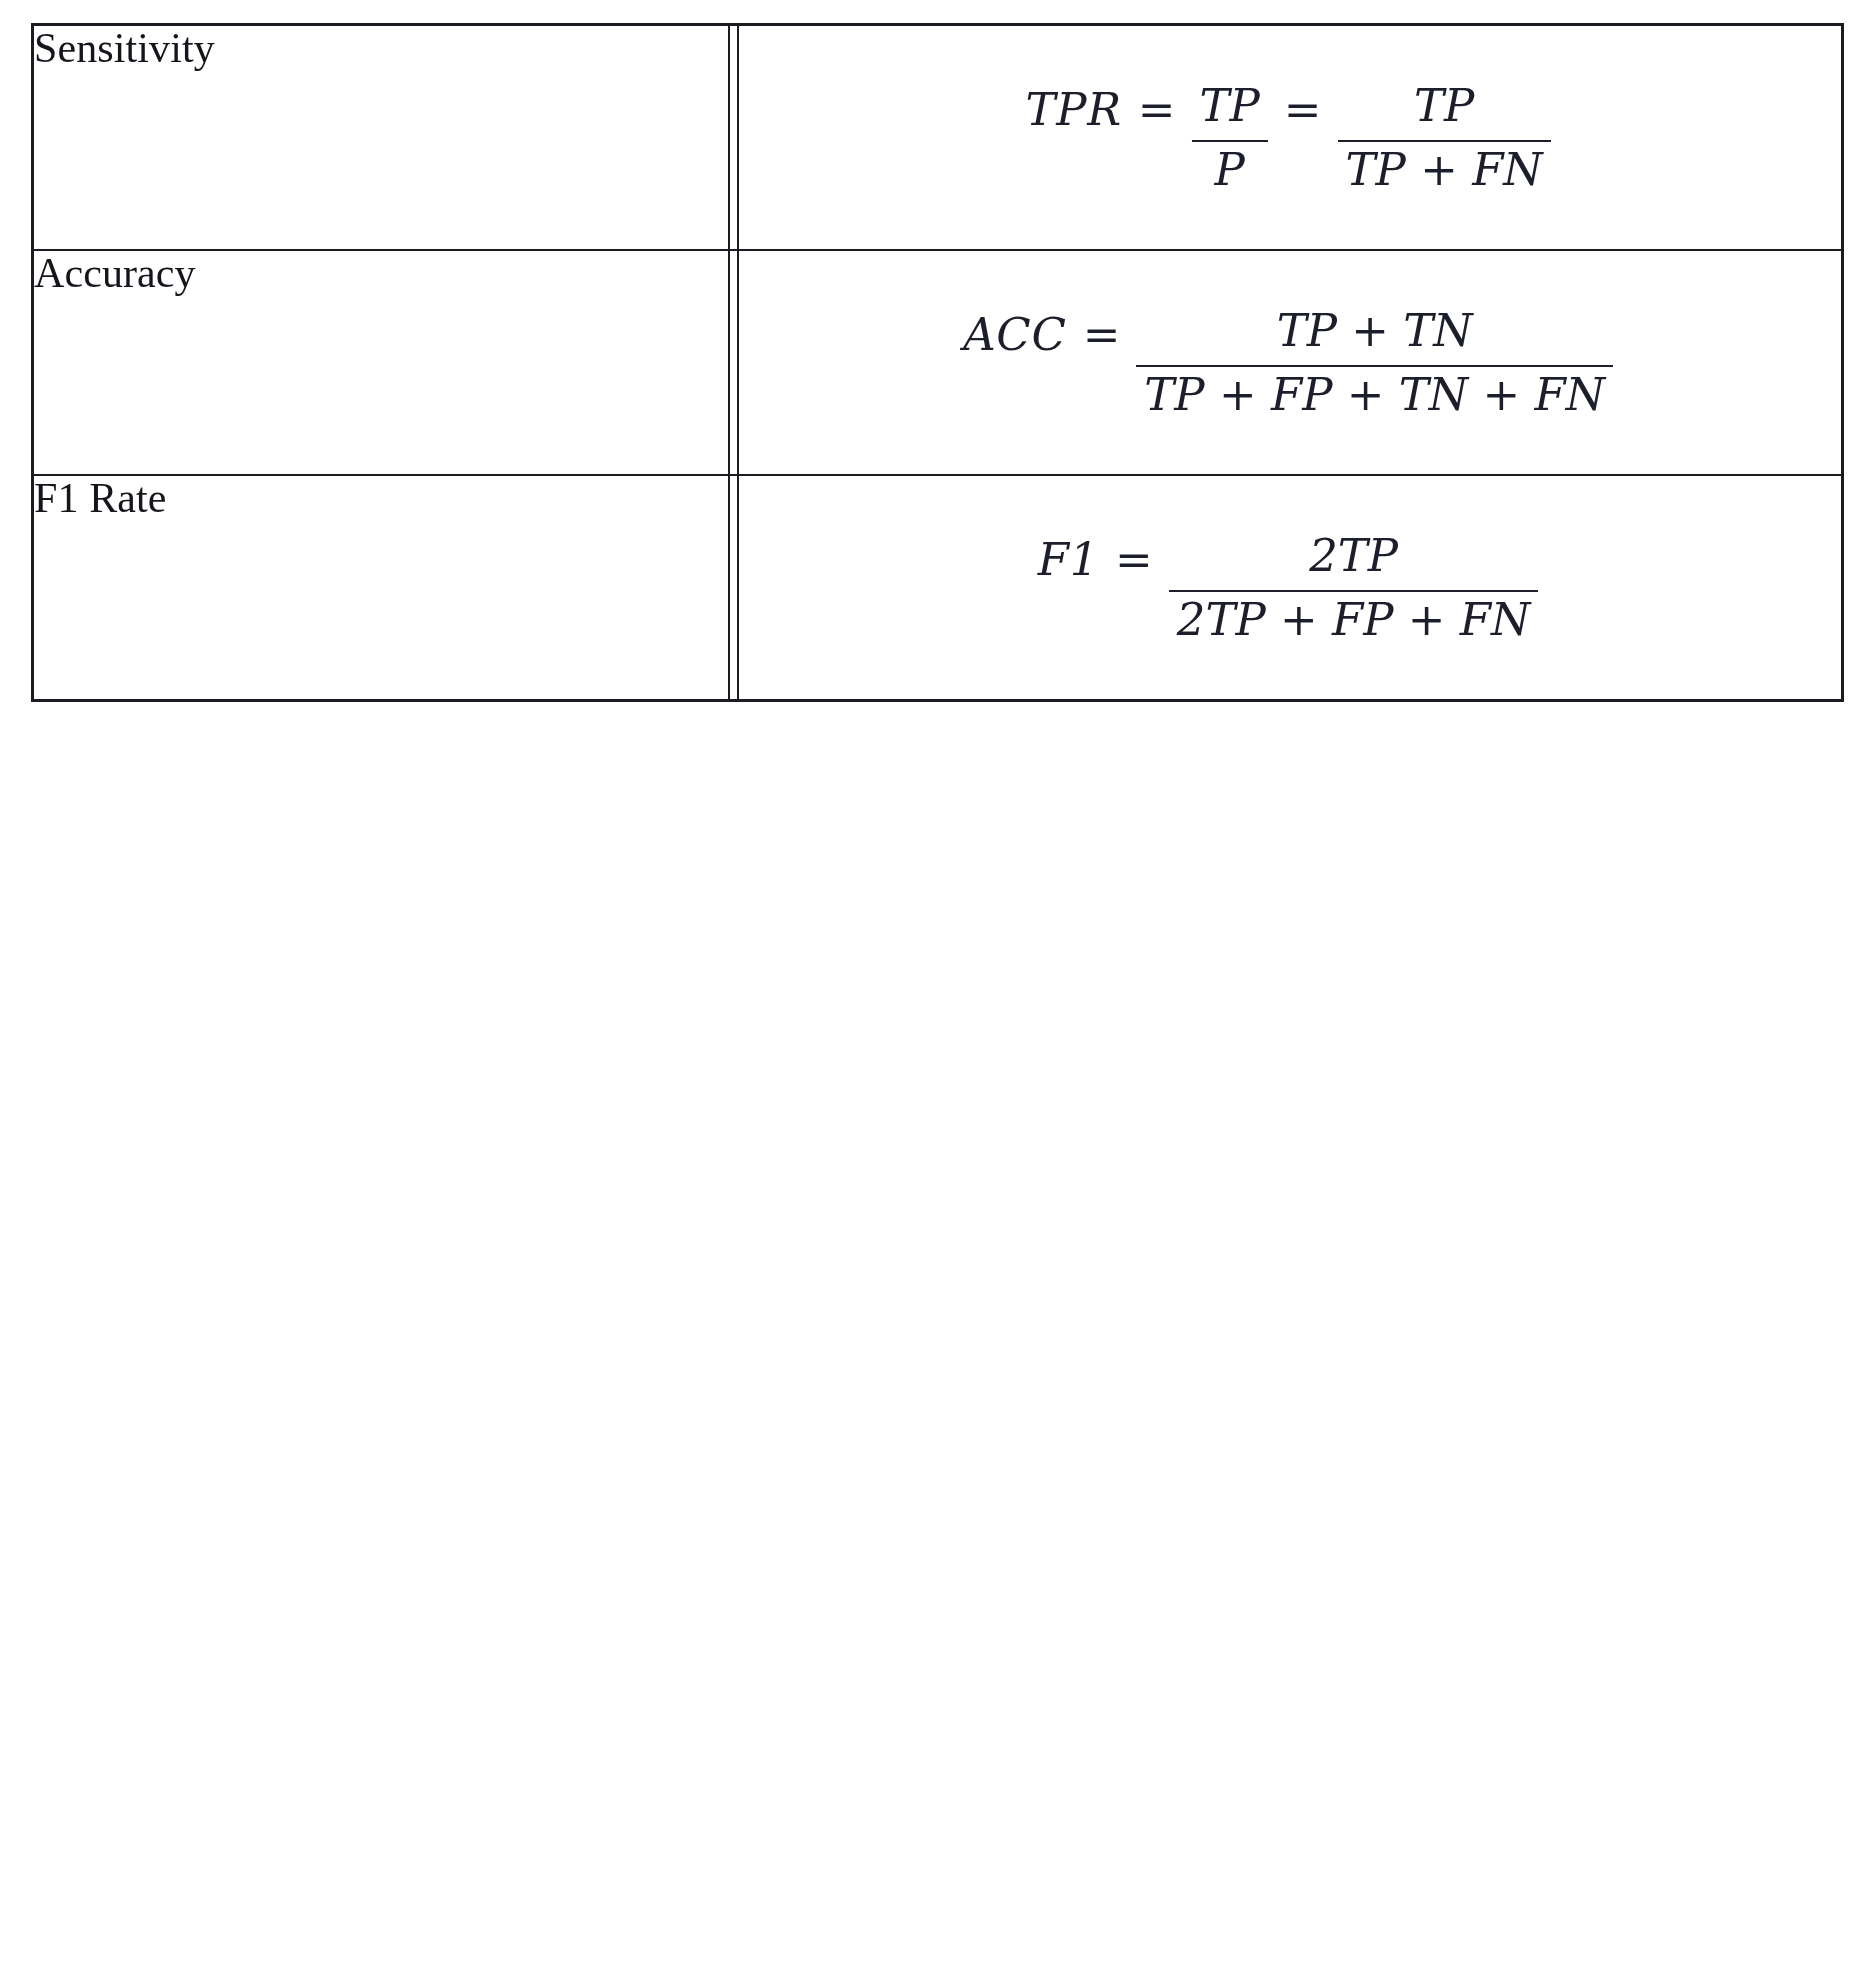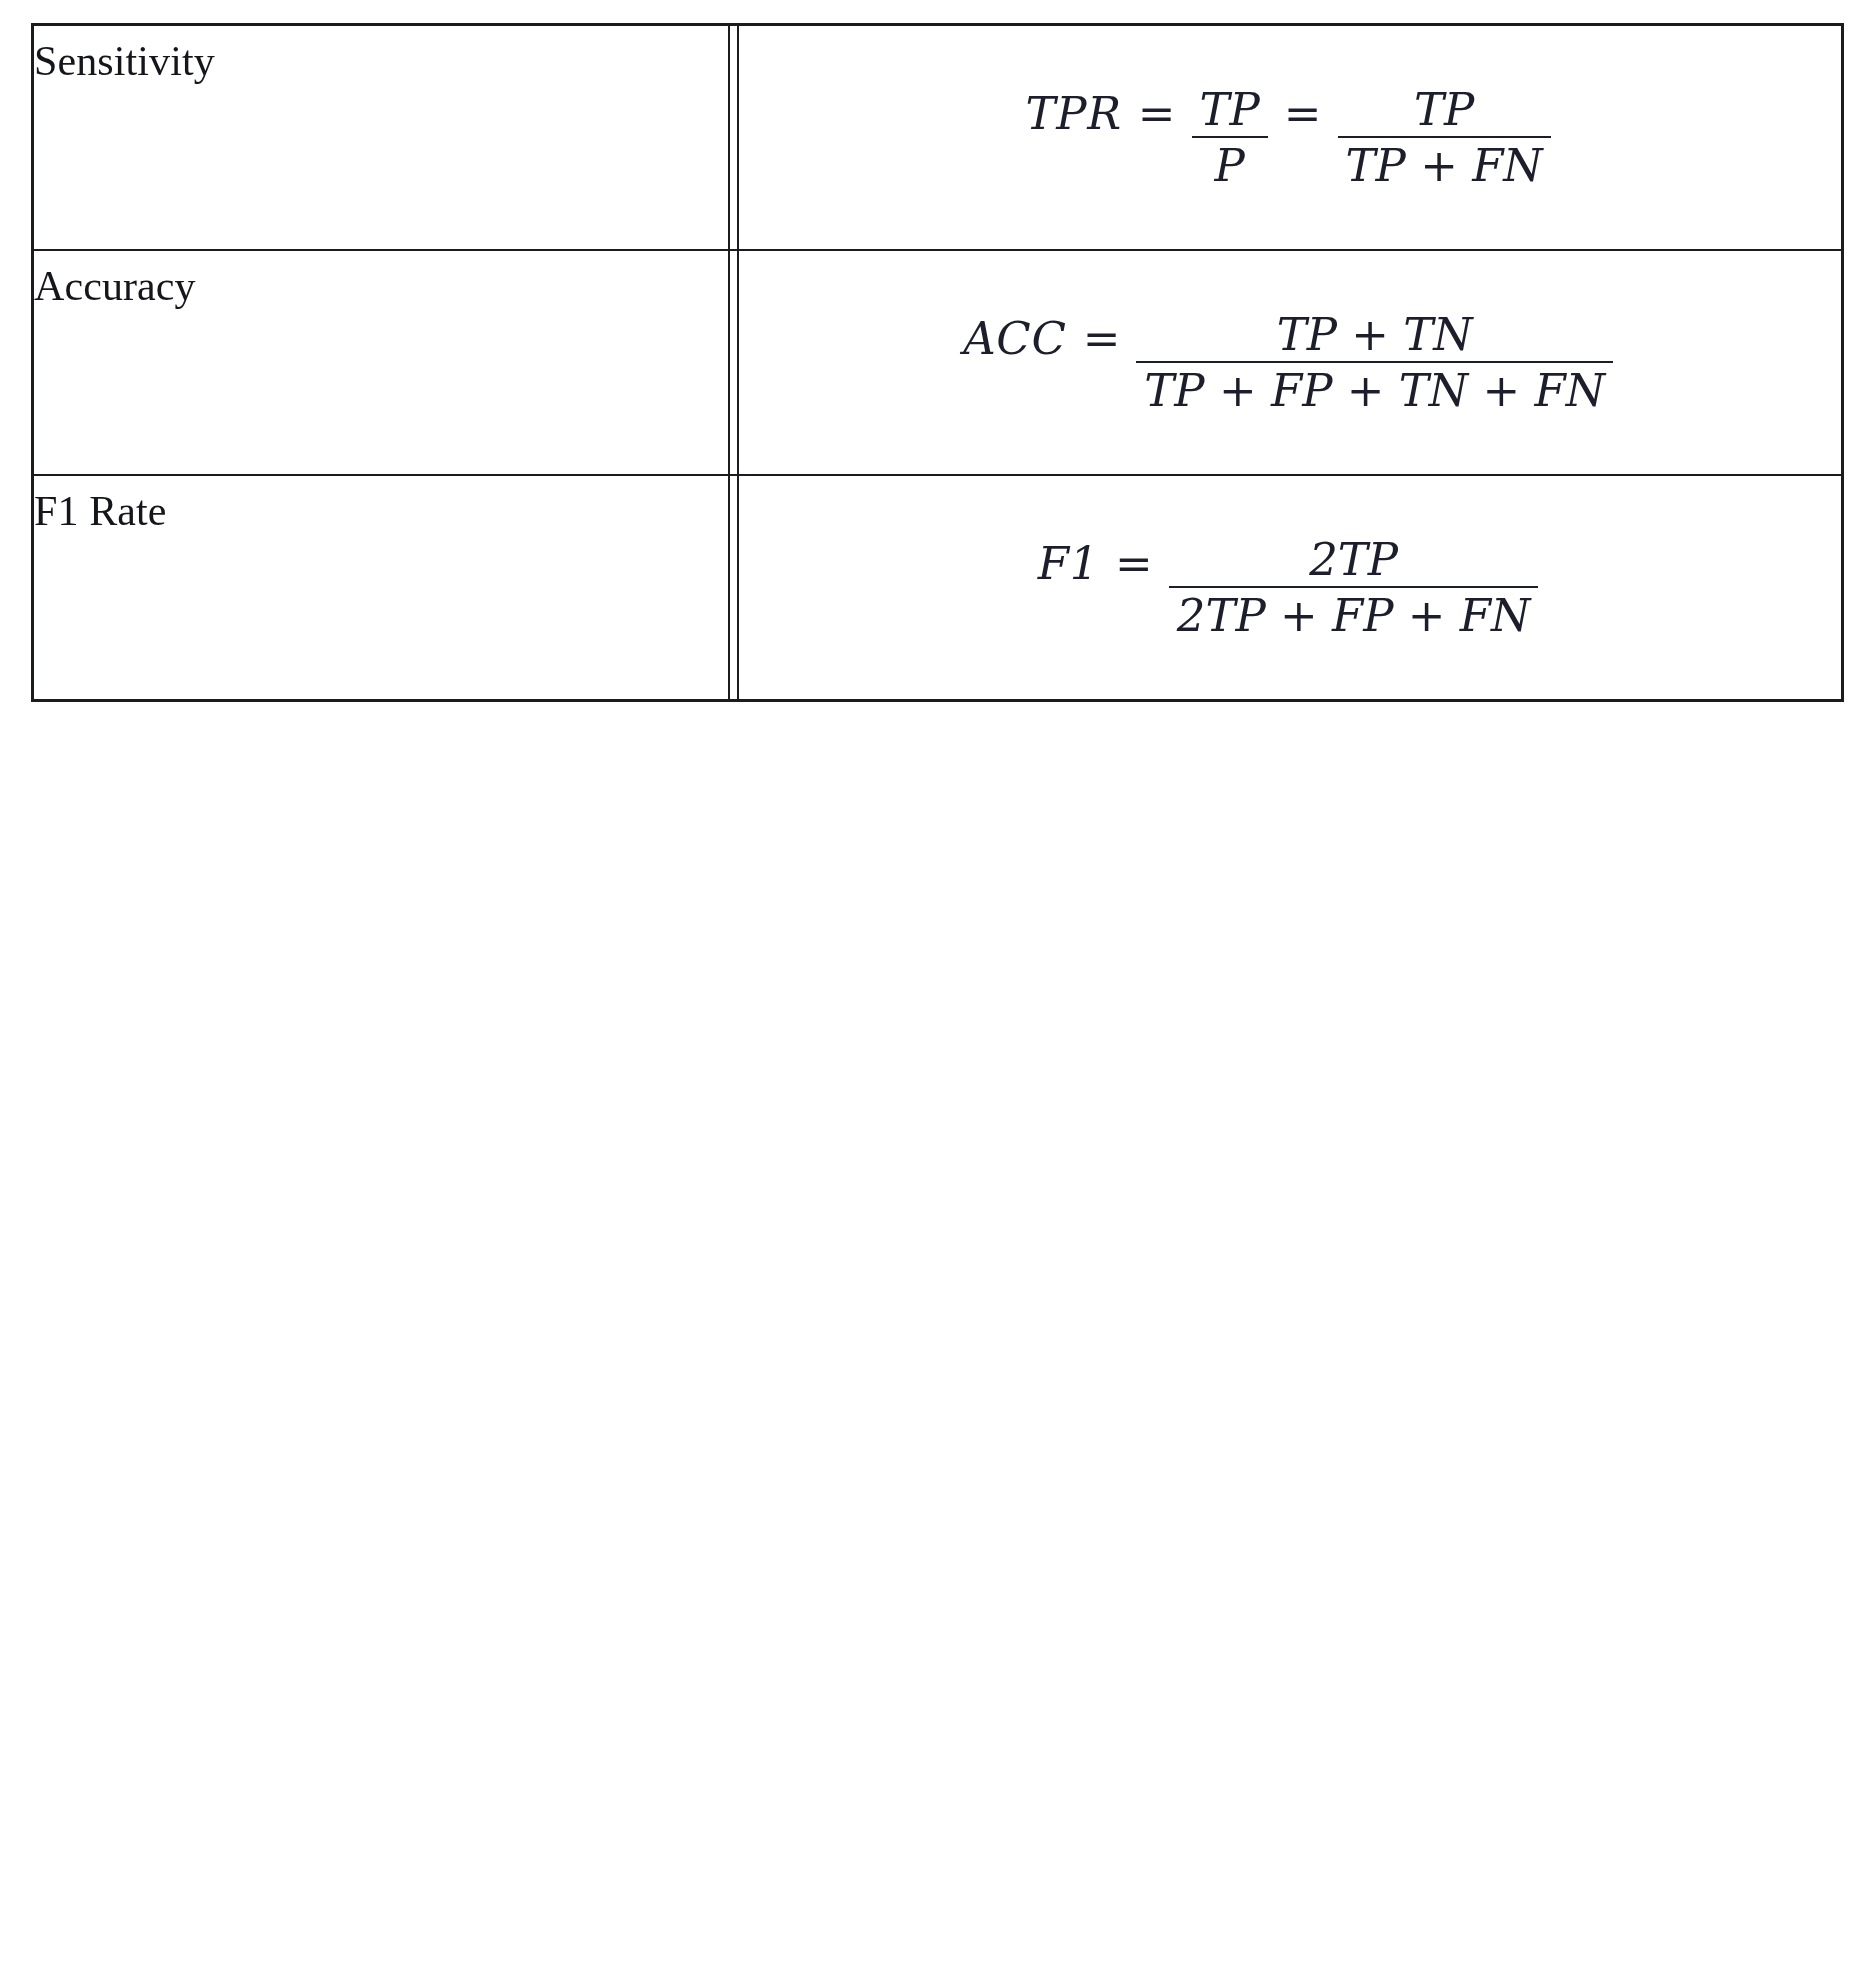--- a/index.html
+++ b/index.html
@@ -53,21 +53,20 @@
     padding: 0;
     text-align: center;
   }
 
   .name-text {
     font-size: 42px;
     line-height: 1.08;
     letter-spacing: 0.1px;
     white-space: nowrap;
     color: #15161c;
-    margin-top: 13px;
   }
 
   .formula-wrap {
     display: flex;
     align-items: center;
     justify-content: center;
     height: 100%;
     min-height: 223px;
   }
 
@@ -86,21 +85,21 @@
 
   .frac {
     display: inline-flex;
     flex-direction: column;
     align-items: center;
     justify-content: center;
     vertical-align: middle;
     margin: 0 4px;
   }
   .frac .num {
-    padding: 0 8px 4px 8px;
+    padding: 0 8px 12px 8px;
     line-height: 1.0;
   }
   .frac .den {
     padding: 5.4px 8px 0 8px;
     line-height: 1.0;
     border-top: 2.7px solid #1c1f2b;
     width: 100%;
     box-sizing: border-box;
     text-align: center;
   }

